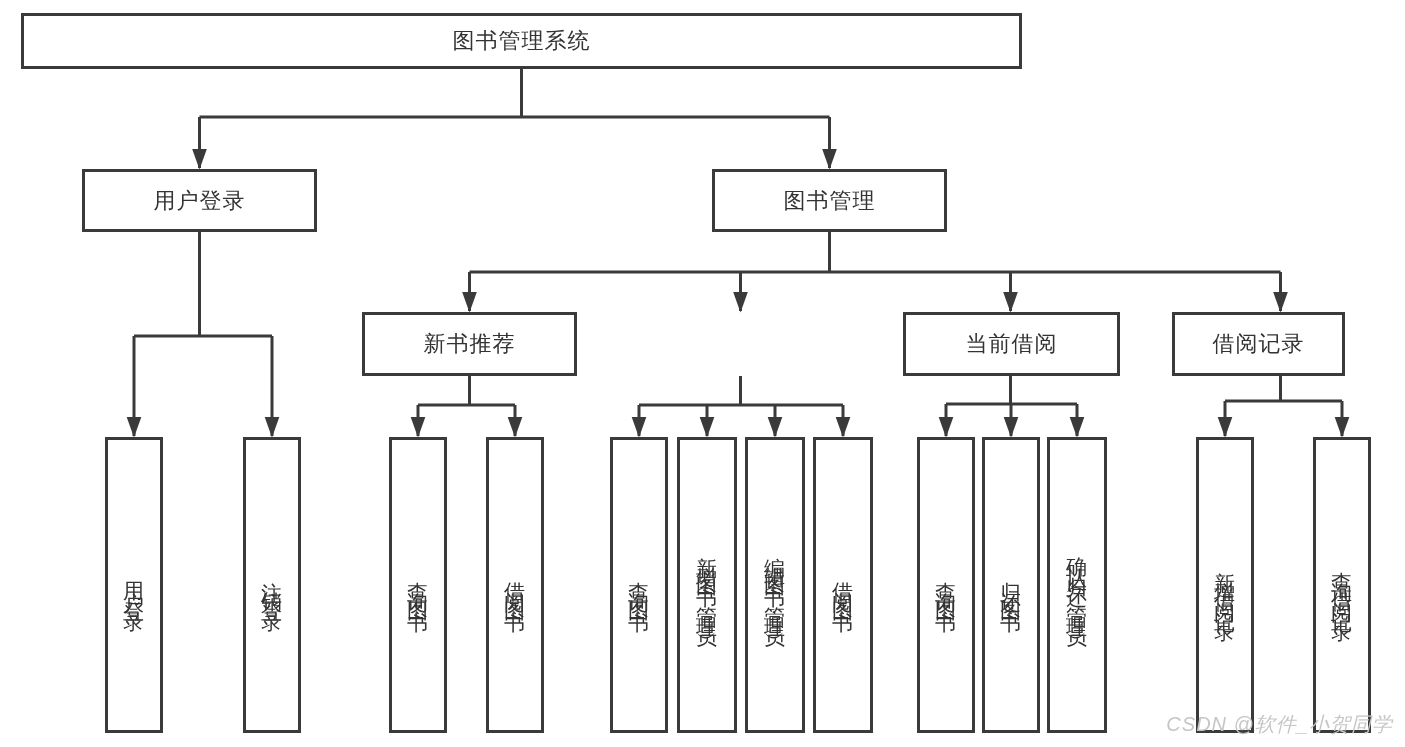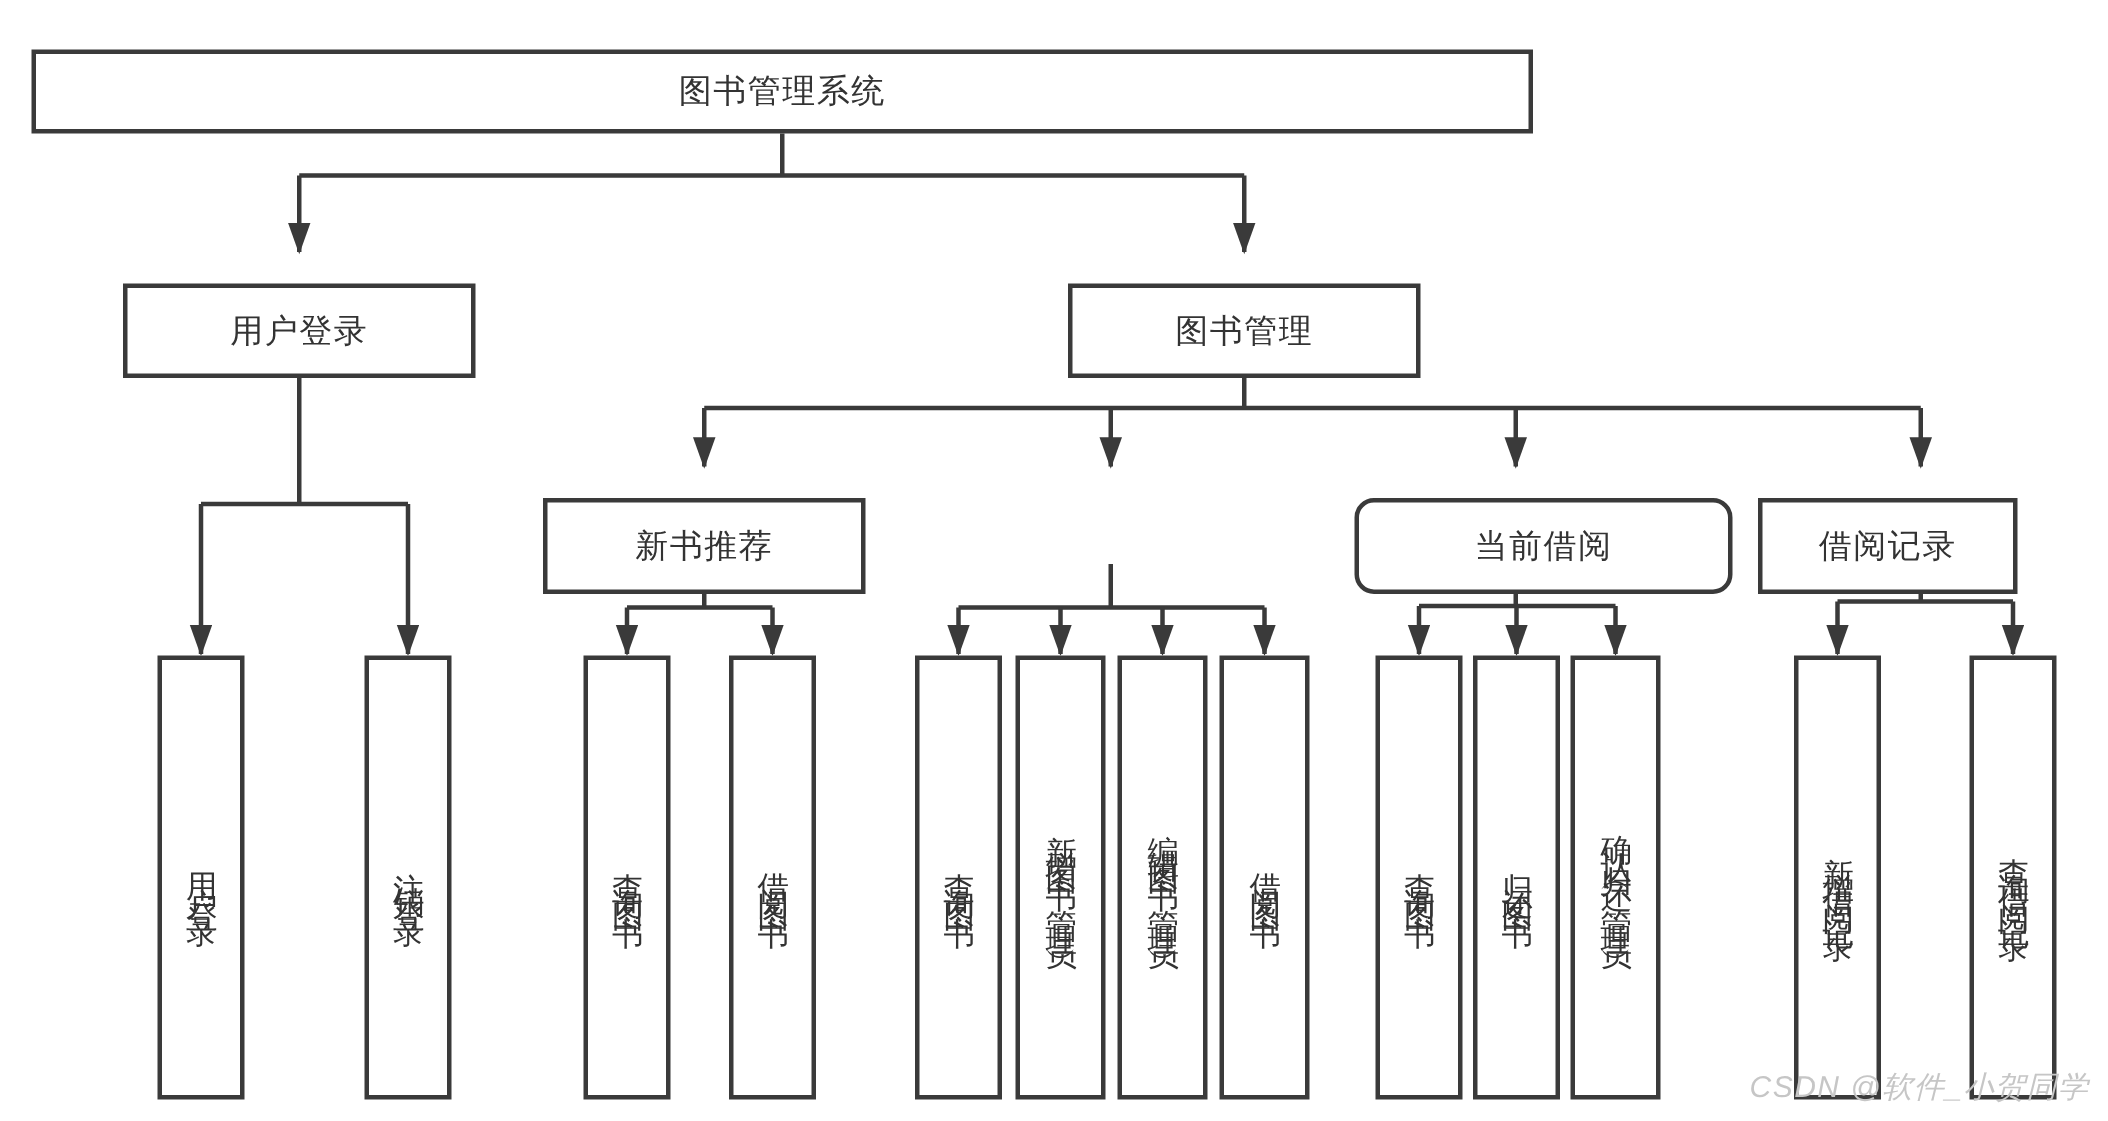--- a/index.html
+++ b/index.html
@@ -18,21 +18,21 @@
   .node {
     position: absolute;
     background: #ffffff;
     border: 3px solid #3a3a3a;
     display: flex;
     align-items: center;
     justify-content: center;
     color: #333333;
     z-index: 1;
   }
-  .hbox { font-size: 22px; letter-spacing: 1px; margin-top: 20px; }
+  .hbox { font-size: 22px; letter-spacing: 1px; }
   .vbox .vtext {
     writing-mode: vertical-rl;
     text-orientation: mixed;
     font-size: 21px;
     letter-spacing: 10px;
     line-height: 1;
   }
   .watermark {
     position: absolute;
     top: 711px; right: 12px;
@@ -90,21 +90,21 @@
       <line x1="1342" y1="401" x2="1342" y2="436" marker-end="url(#ah)"></line>
     </g>
   </svg>
 
   <div class="node hbox" style="left:21px;top:13px;width:1001px;height:56px;">图书管理系统</div>
 
   <div class="node hbox" style="left:82px;top:169px;width:235px;height:63px;">用户登录</div>
   <div class="node hbox" style="left:712px;top:169px;width:235px;height:63px;">图书管理</div>
 
   <div class="node hbox" style="left:362px;top:312px;width:215px;height:64px;">新书推荐</div>
-  <div class="node hbox" style="left:903px;top:312px;width:252px;height:64px;border-radius:13px;">当前借阅</div>
+  <div class="node hbox" style="left:903px;top:312px;width:217px;height:64px;">当前借阅</div>
   <div class="node hbox" style="left:1172px;top:312px;width:173px;height:64px;">借阅记录</div>
 
   <div class="node vbox" style="left:105px;top:437px;width:58px;height:296px;">
     <span class="vtext">用户登录</span>
   </div>
   <div class="node vbox" style="left:243px;top:437px;width:58px;height:296px;">
     <span class="vtext">注销登录</span>
   </div>
 
   <div class="node vbox" style="left:389px;top:437px;width:58px;height:296px;">

